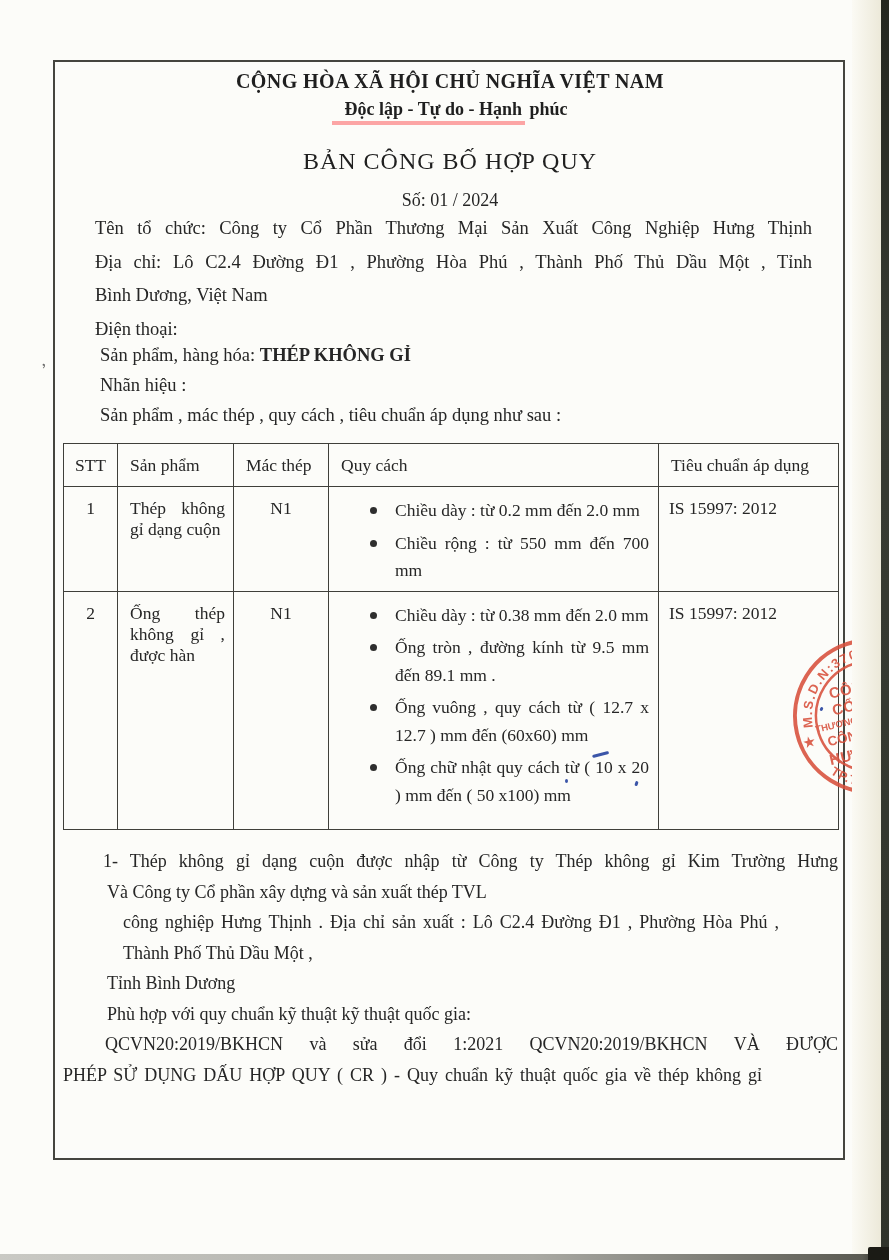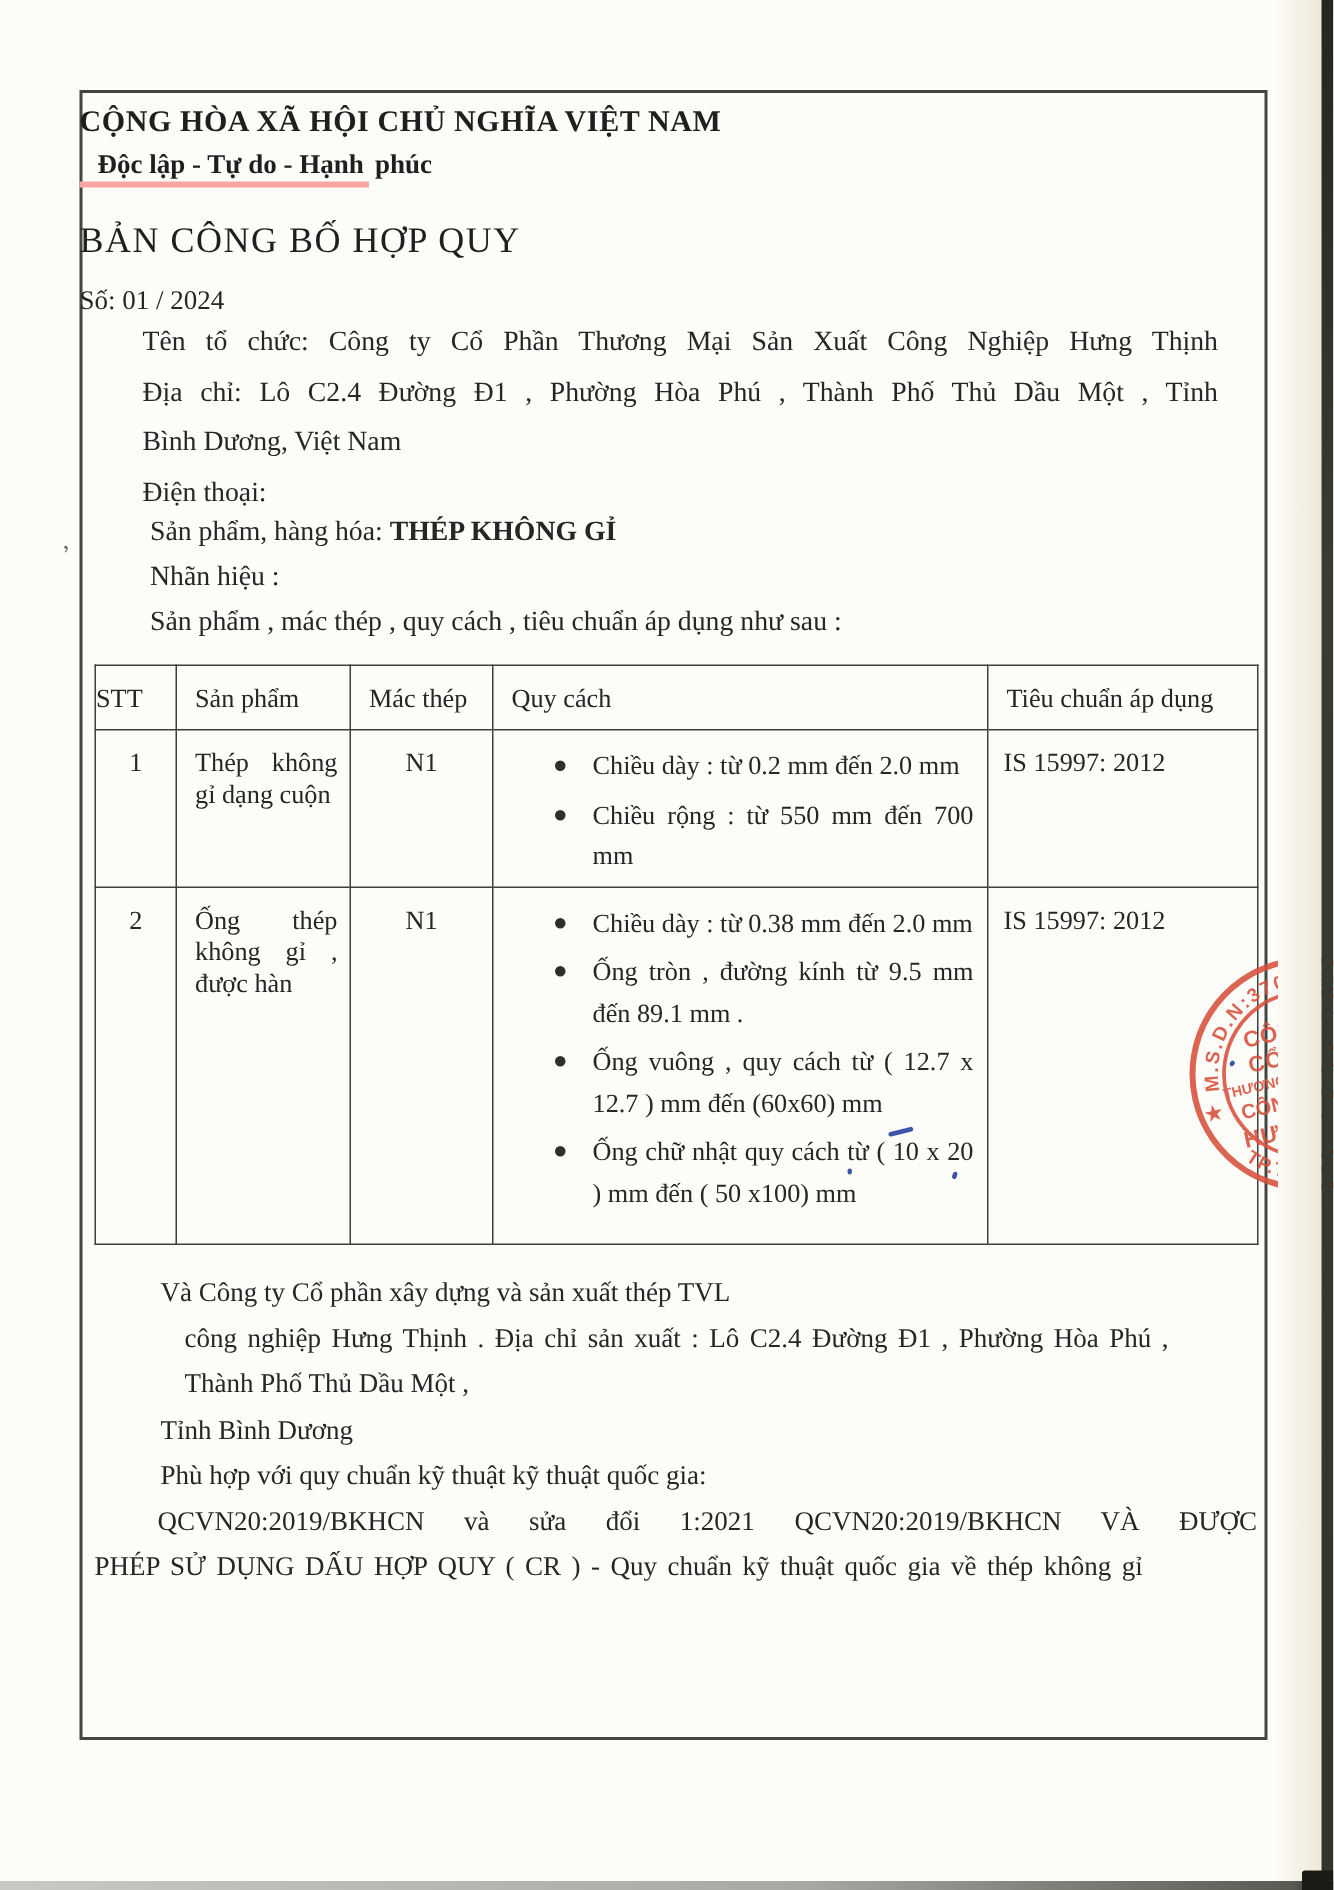--- a/index.html
+++ b/index.html
@@ -6,40 +6,40 @@
   .page{
     position:relative; width:889px; height:1260px;
     background:#fcfcf9; overflow:hidden;
     font-family:"Liberation Serif", serif; color:#262626;
   }
   
   .frame{
     position:absolute; left:53px; top:60px; width:792px; height:1100px;
     border:2px solid #45453f; box-sizing:border-box;
   }
-  .centered{ position:absolute; left:53px; width:794px; text-align:left; }
+  .centered{ position:absolute; left:53px; width:794px; text-align:center; }
   .nat-title{ top:70px; font-weight:bold; font-size:20px; letter-spacing:.4px; color:#1f1f1f;}
   .motto{ top:99px; font-weight:bold; font-size:18px; color:#1f1f1f;}
   .motto .u{ border-bottom:4px solid #fca5a5; padding:0 3px 2px 12px;font-family:Liberation Serif, serif; }
   .doc-title{ top:148px; font-weight:normal; font-size:24px; letter-spacing:1px; color:#1f1f1f;}
   .doc-no{ top:190px; font-size:18px; }
 
   .info1{ position:absolute; left:95px; width:717px; top:212px; font-size:18.5px; line-height:33.5px;}
   .info2{ position:absolute; left:100px; width:712px; top:340px; font-size:18.5px; line-height:30px;}
   .fill-line{ text-align:justify; text-align-last:justify; }
 
   table.spec{
     position:absolute; left:63px; top:443px; width:775px;
     border-collapse:collapse; table-layout:fixed;
     font-size:17.5px;
   }
   table.spec th, table.spec td{ border:1.5px solid #3f3f3a; font-weight:normal; }
   table.spec thead tr{ height:43px; }
   table.spec thead th{ text-align:left; padding:0 6px 0 12px; vertical-align:middle;}
-  table.spec thead th.c-stt{ text-align:left; padding:0;}
+  table.spec thead th.c-stt{ text-align:center; padding:0;}
   table.spec td{ vertical-align:top; }
   tr.r1{ height:95px; } tr.r2{ height:238px; }
   td.c-stt{ text-align:center; padding-top:11px; }
   td.c-prod{ padding:11px 8px 0 12px; text-align:justify; }
   td.c-grade{ text-align:center; padding-top:11px; }
   td.c-std{ padding:11px 6px 0 10px; }
   td.c-spec ul{ list-style:none; margin:9px 8px 0 0; padding:0 0 0 65px; }
   td.c-spec li{ position:relative; line-height:27.5px; margin-bottom:5px;
                 text-align:justify; }
   td.c-spec li::before{ content:""; position:absolute; left:-25px; top:10px;
@@ -146,20 +146,21 @@
             <li>Ống vuông , quy cách từ ( 12.7 x 12.7 ) mm đến (60x60) mm</li>
             <li>Ống chữ nhật quy cách từ ( 10 x 20 ) mm đến ( 50 x100) mm</li>
           </ul>
         </td>
         <td class="c-std">IS 15997: 2012</td>
       </tr>
     </tbody>
   </table>
 
   <div class="notes">
+    <span class="ln ml50 mr8 fill-line">1-  Thép không gỉ dạng cuộn được nhập từ Công ty Thép không gỉ Kim Trường Hưng</span>
     <span class="ln ml42">Và Công ty Cổ phần xây dựng và sản xuất thép TVL</span>
     <span class="ln ml70 mr8 wsp">công nghiệp Hưng Thịnh . Địa chỉ sản xuất : Lô C2.4 Đường Đ1 , Phường Hòa Phú ,</span>
     <span class="ln ml70">Thành Phố Thủ Dầu Một ,</span>
     <span class="ln ml42">Tỉnh Bình Dương</span>
     <span class="ln ml42">Phù hợp với quy chuẩn kỹ thuật kỹ thuật quốc gia:</span>
     <span class="ln ml52 mr8 fill-line">QCVN20:2019/BKHCN và sửa đổi 1:2021 QCVN20:2019/BKHCN VÀ ĐƯỢC</span>
     <span class="ln ml10 wsp">PHÉP SỬ DỤNG DẤU HỢP QUY ( CR ) -  Quy chuẩn kỹ thuật quốc gia về thép không gỉ</span>
   </div>
 
   <svg class="stamp" viewBox="0 0 220 220" xmlns="http://www.w3.org/2000/svg">

